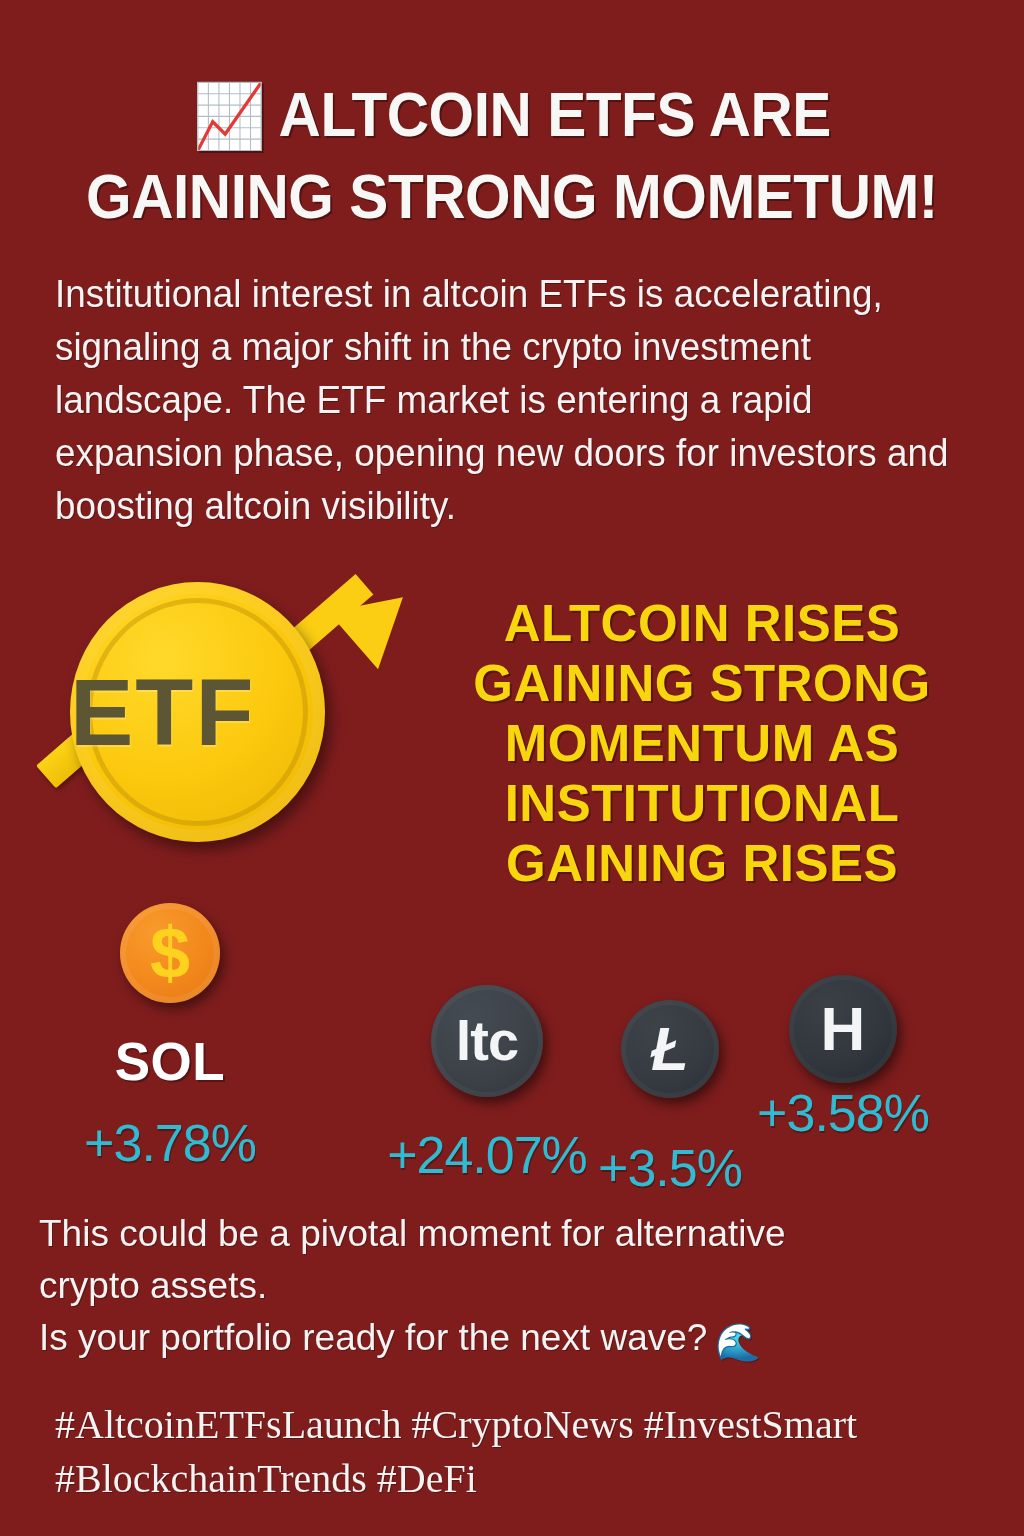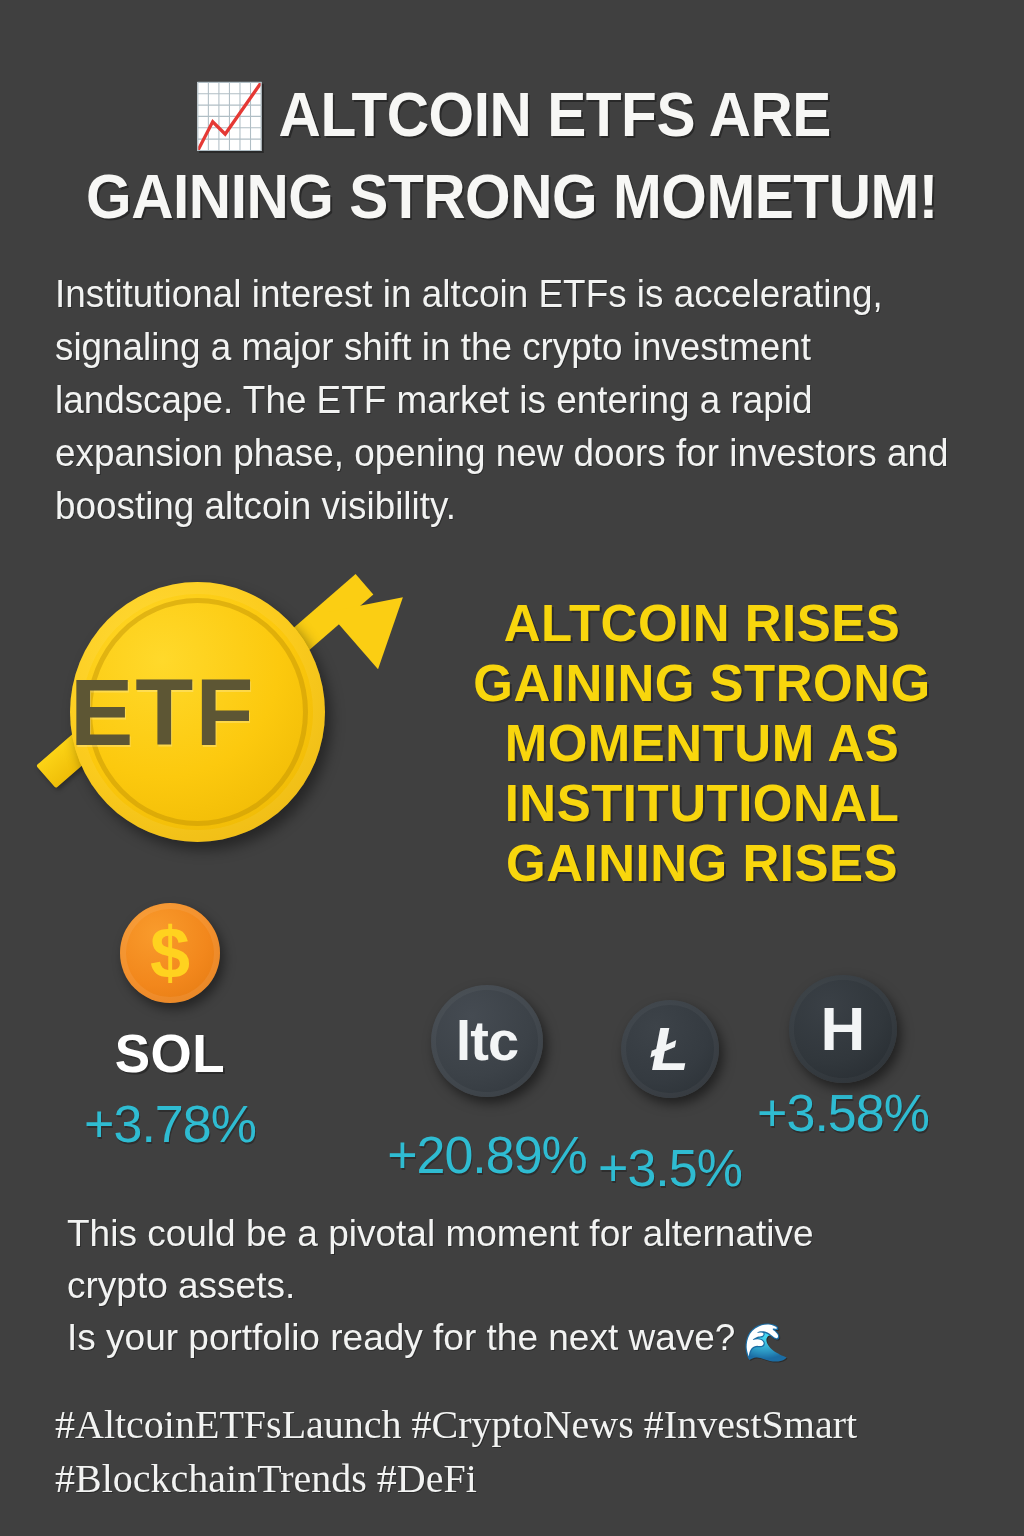--- a/index.html
+++ b/index.html
@@ -13,21 +13,21 @@
 
   body {
     font-family:"Liberation Sans", sans-serif;
     position:relative;
     color:#ffffff;
   }
 
   .poster {
     position:absolute;
     inset:0;
-    background:#404040;
+    background:#7f1d1d;
   }
 
   
   .headline {
     position:absolute;
     top:74px;
     left:0;
     width:1024px;
     text-align:center;
     padding:0 18px;
@@ -186,32 +186,32 @@
     width:100px; height:100px;
     background:radial-gradient(circle at 36% 30%, #f99b2c 0%, #f2871c 55%, #e0770f 100%);
     box-shadow:inset 0 0 0 6px rgba(255,255,255,0.08), 4px 6px 12px rgba(0,0,0,0.45);
   }
   .stat-sol .coin-sym { font-size:72px; color:#ffd21f; }
   .ticker {
     font-family:"Liberation Sans", sans-serif;
     font-weight:bold;
     font-size:53px;
     color:#ffffff;
-    margin-top:20px;
+    margin-top:28px;
     letter-spacing:0.5px;
     text-shadow:2px 2px 0 rgba(0,0,0,0.3);
   }
   .pct {
     font-family:"Liberation Sans", sans-serif;
     font-size:52px;
     color:#2fbcd2;
     letter-spacing:-1px;
     text-shadow:1px 2px 0 rgba(0,0,0,0.28);
   }
-  .stat-sol .pct { margin-top:10px; }
+  .stat-sol .pct { margin-top:21px; }
 
   
   .stat-ltc { left:372px; top:90px; width:230px; }
   .stat-ltc .coin {
     width:112px; height:112px;
     background:radial-gradient(circle at 36% 28%, #454b52 0%, #3c4248 55%, #2f353b 100%);
     box-shadow:inset 0 0 0 5px rgba(255,255,255,0.04), 4px 6px 12px rgba(0,0,0,0.5);
   }
   .stat-ltc .coin-sym { font-size:56px; color:#f3f5f6; letter-spacing:-1px; }
   .stat-ltc .pct { margin-top:28px; }
@@ -233,21 +233,21 @@
     background:radial-gradient(circle at 36% 28%, #3a4046 0%, #31373c 55%, #24292e 100%);
     box-shadow:inset 0 0 0 5px rgba(255,255,255,0.03), 4px 6px 12px rgba(0,0,0,0.5);
   }
   .stat-hbar .coin-sym { font-size:62px; color:#f3f5f6; }
   .stat-hbar .pct { }
 
   
   .outro {
     position:absolute;
     top:1208px;
-    left:67px;
+    left:39px;
     width:930px;
     font-family:"Liberation Sans Narrow","Liberation Sans", sans-serif;
     font-size:37px;
     line-height:52px;
     color:#f2f3f2;
     text-shadow:1px 1px 0 rgba(0,0,0,0.3);
   }
   .outro-line { display:block; white-space:nowrap; }
   .wave-emoji { display:inline-block; vertical-align:-5px; margin-left:8px; }
 
@@ -305,21 +305,21 @@
         <span class="coin-sym">$</span>
       </div>
       <div class="ticker">SOL</div>
       <div class="pct">+3.78%</div>
     </div>
 
     <div class="stat stat-ltc">
       <div class="coin">
         <span class="coin-sym">ltc</span>
       </div>
-      <div class="pct">+20.89%</div>
+      <div class="pct">+24.07%</div>
     </div>
 
     <div class="stat stat-ltc2">
       <div class="coin">
         <span class="coin-sym">Ł</span>
       </div>
       <div class="pct">+3.5%</div>
     </div>
 
     <div class="stat stat-hbar">

